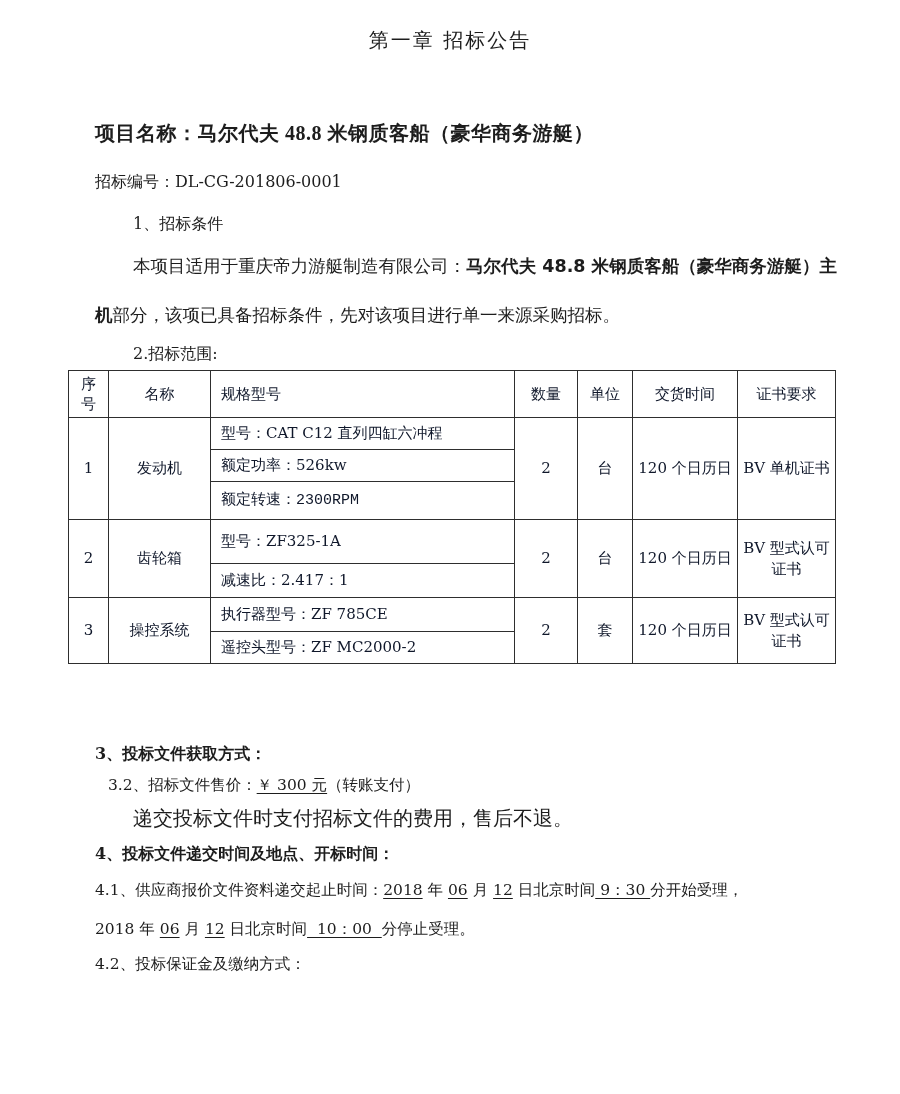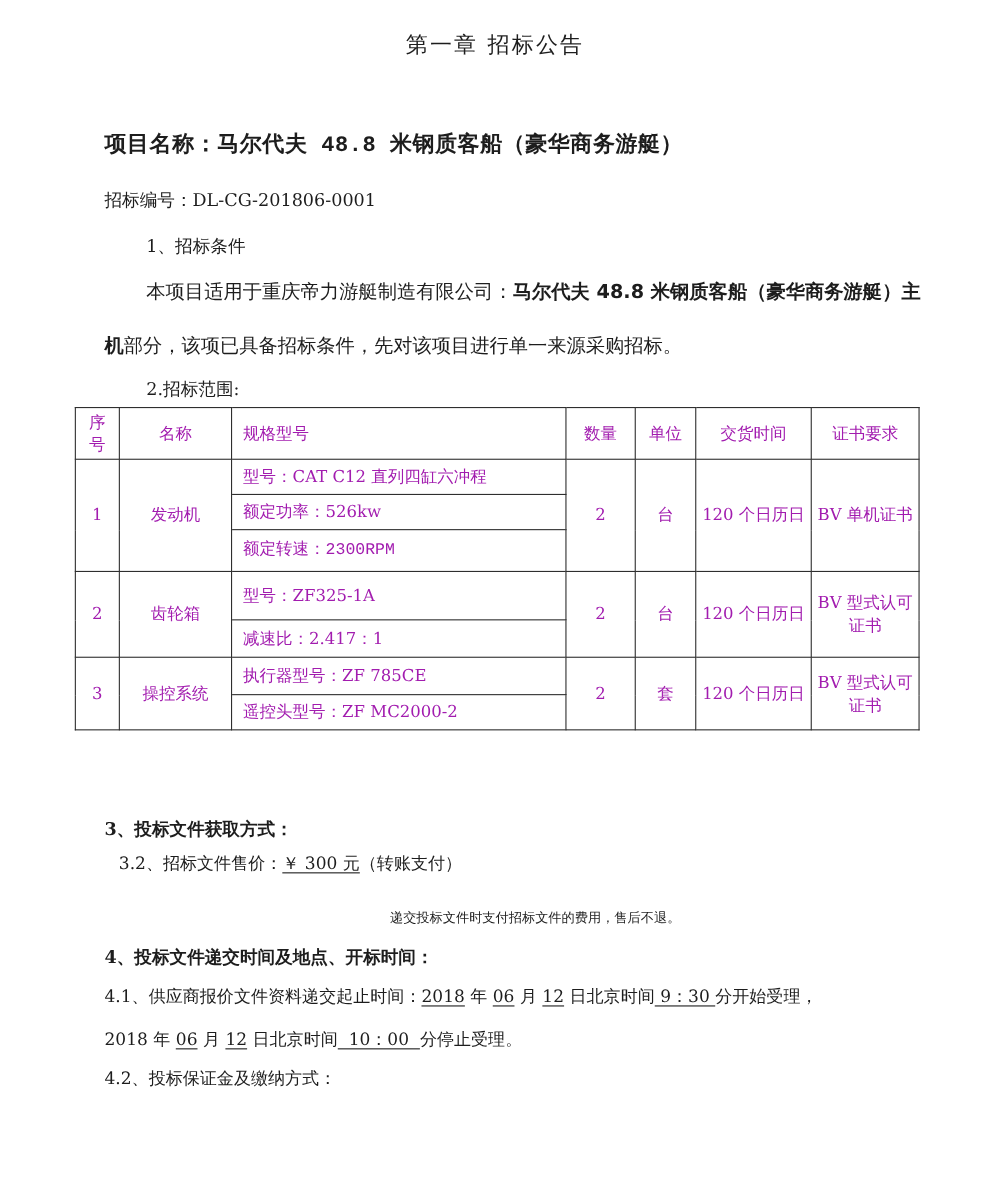--- a/index.html
+++ b/index.html
@@ -16,21 +16,21 @@
     text-align:center;
     font-size:20px;
     line-height:28px;
     letter-spacing:2px;
   }
   .project-name{
     margin:64px 60px 0 95px;
     font-size:20px;
     line-height:30px;
     font-weight:bold;
-    font-family:Liberation Mono, monospace;
+    font-family:Liberation Serif, serif;
     letter-spacing:0.5px;
   }
   .bid-no{
     margin:22px 60px 0 95px;
     font-size:16px;
     line-height:24px;
   }
   .s1-heading{
     margin:18px 60px 0 133px;
     font-size:16px;
@@ -51,21 +51,21 @@
     margin:2px 60px 0 133px;
     font-size:16px;
     line-height:24px;
   }
   table.bid-table{
     margin:4px 0 0 68px;
     width:767px;
     border-collapse:collapse;
     table-layout:fixed;
     font-size:15px;
-    color:#a21caf;
+    color:#0f172a;
   }
   table.bid-table td{
     border:1px solid #2e2e2e;
     text-align:center;
     vertical-align:middle;
     padding:2px 4px;
     line-height:21px;
     overflow:hidden;
   }
   table.bid-table td.hdr-seq{padding:2px 10px;line-height:20px;}
@@ -90,24 +90,23 @@
     font-size:15.5px;
     line-height:24.5px;
     text-align:justify;
   }
   .p32{
     margin:7px 60px 0 108px;
     font-size:15.5px;
     line-height:24px;
   }
   .p32-note{
-    margin:25px 60px 0 133px;
-    font-size:12px;
-    line-height:24px;
-    text-align:center;
+    margin:9px 60px 0 133px;
+    font-size:20px;
+    line-height:24px;
   }
   .s4-heading{margin-top:12px;}
   .p41-line1{
     margin:12px 60px 0 95px;
     font-size:15.5px;
     line-height:24px;
   }
   .p41-line2{
     margin:15px 60px 0 95px;
     font-size:15.5px;

